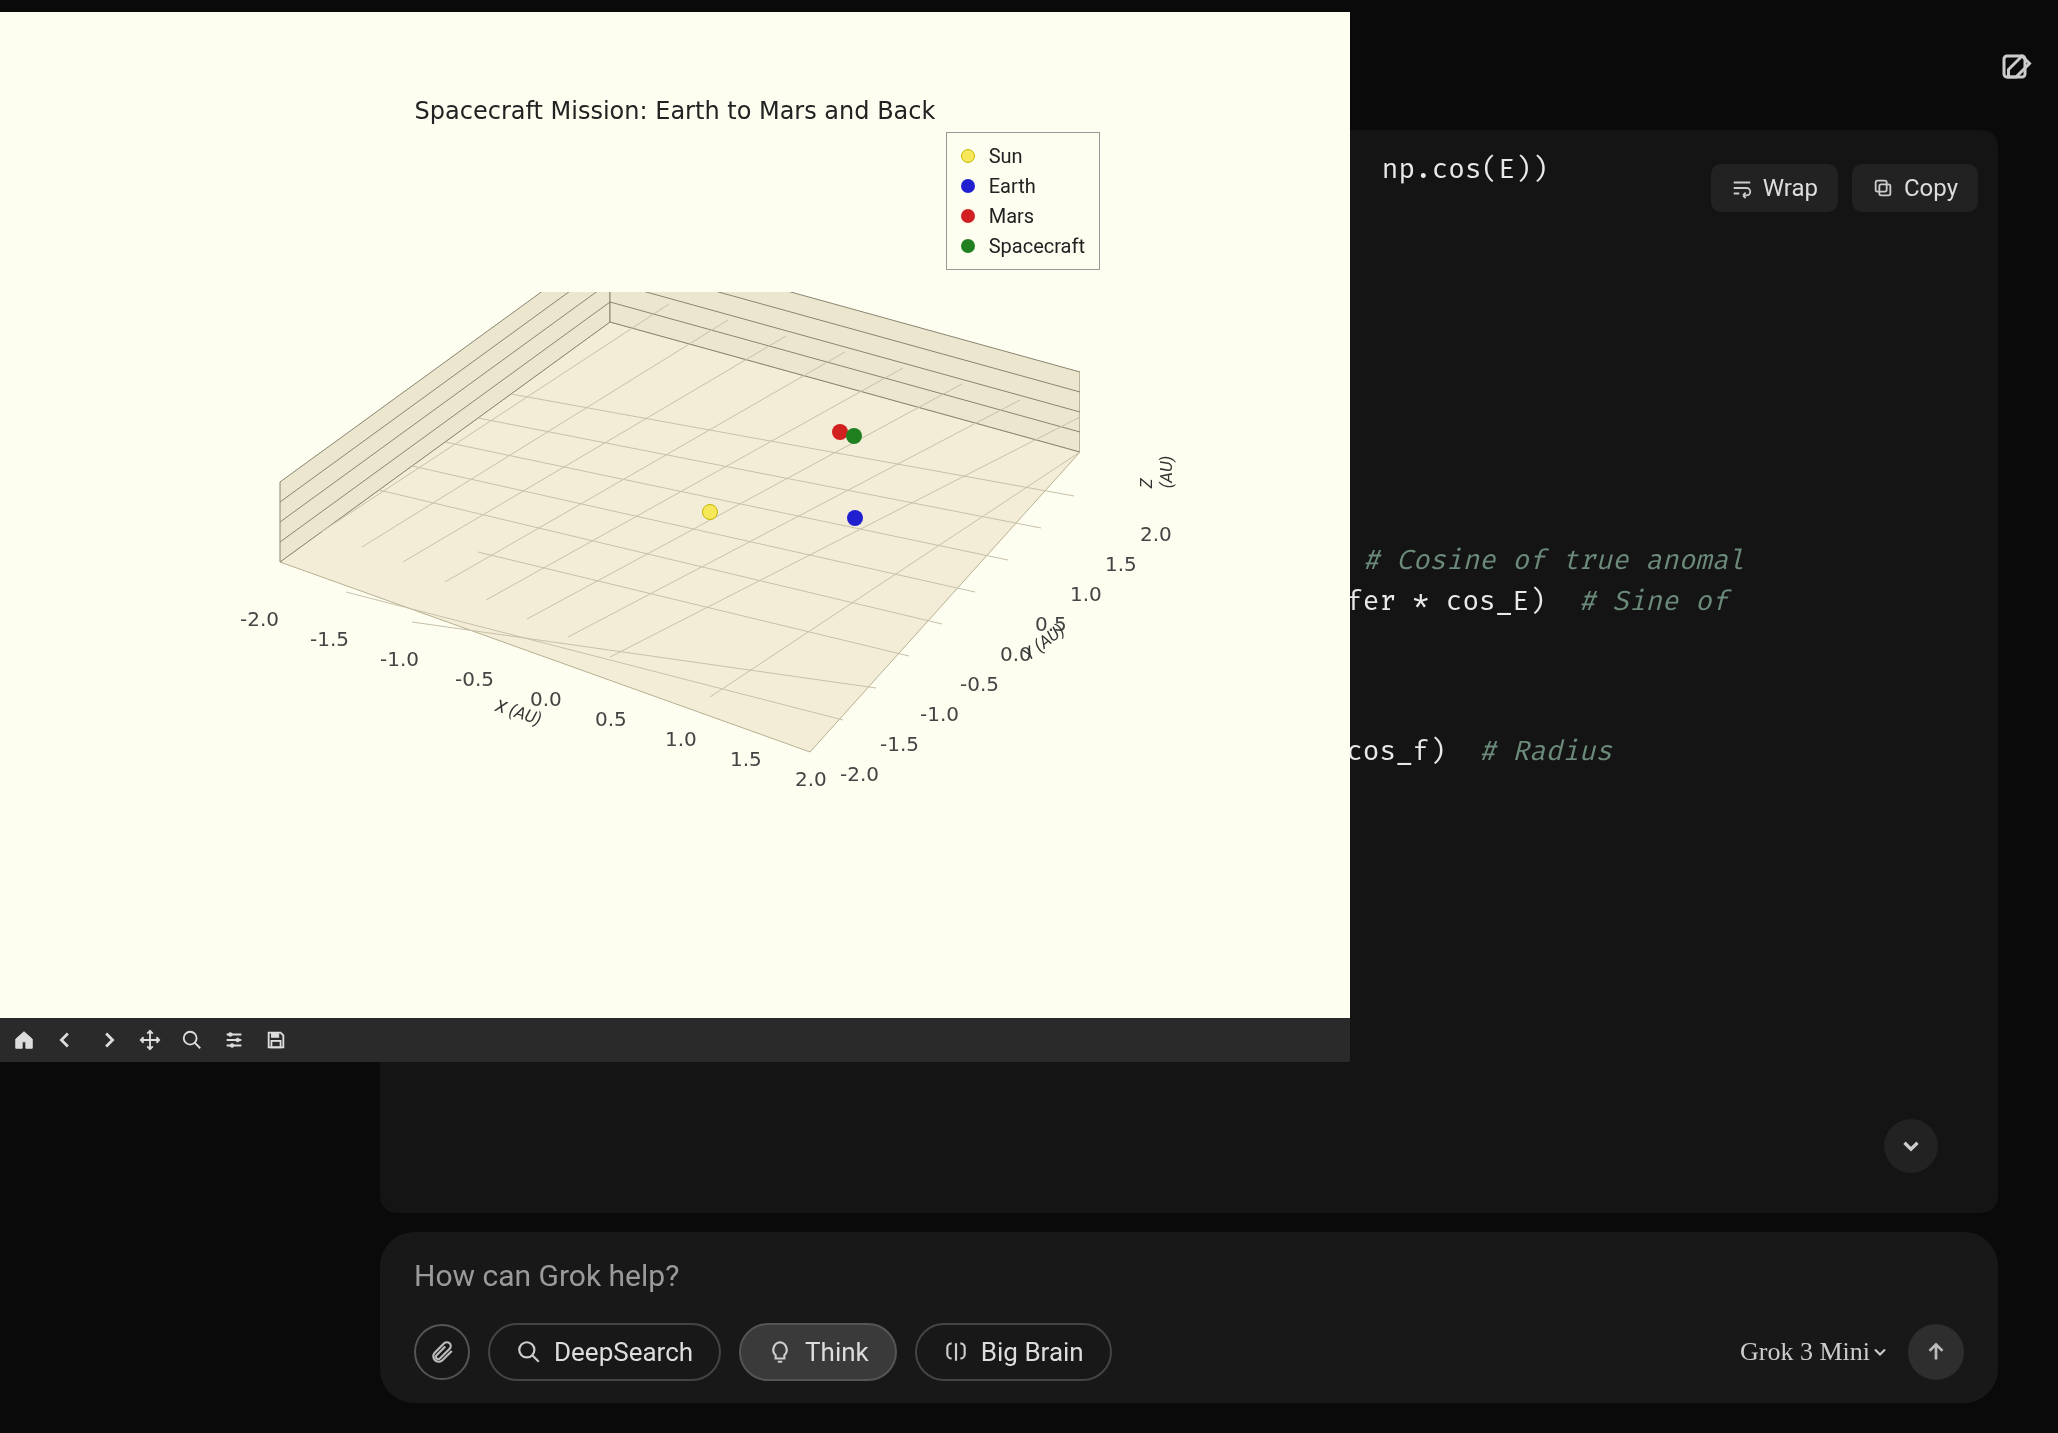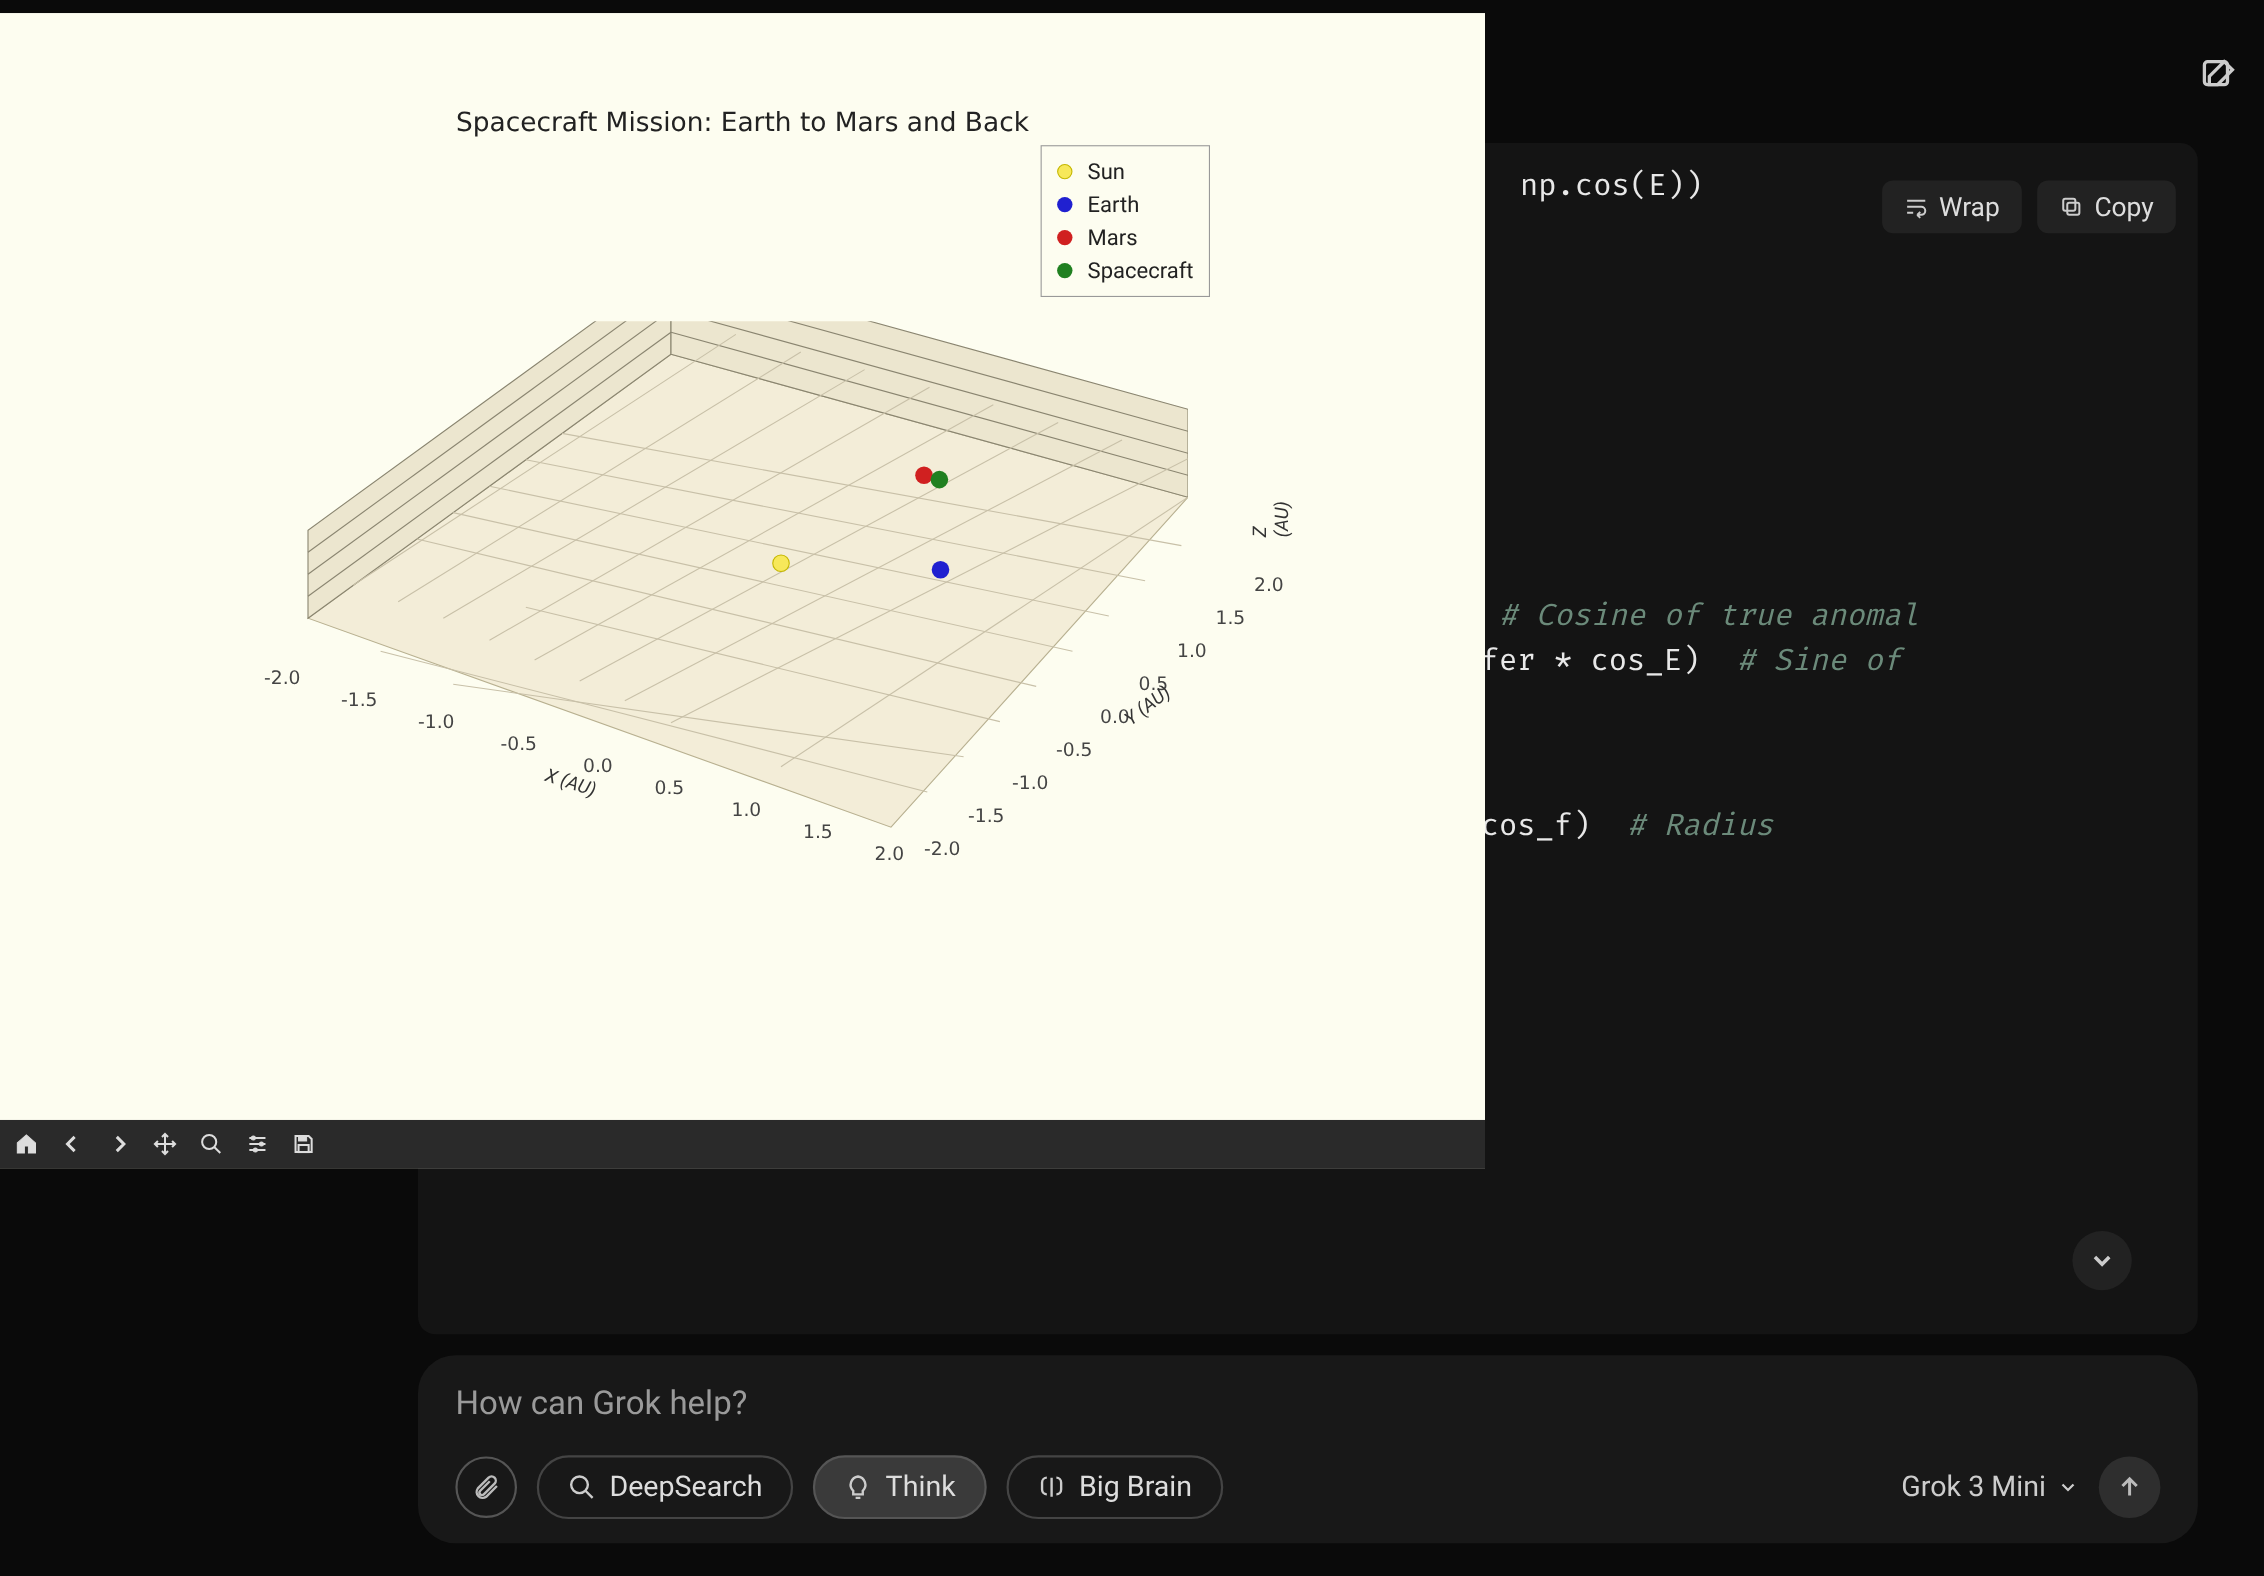--- a/index.html
+++ b/index.html
@@ -75,21 +75,21 @@
 }
 .grid-plane {
   position: absolute;
   top: 0; left: 0; width: 100%; height: 100%;
 }
 .grid-plane line { stroke: #c8c0a8; stroke-width: 1; }
 .grid-plane .wall line { stroke: #8a8570; stroke-width: 1; }
 
 .tick-label {
   position: absolute;
-  font-size: 17px;
+  font-size: 20px;
   color: #444;
   font-family: "DejaVu Sans", sans-serif;
   white-space: nowrap;
 }
 .axis-label {
   position: absolute;
   font-size: 17px;
   color: #333;
   font-style: italic;
 }
@@ -239,24 +239,24 @@
 }
 .chip-btn.active {
   background: #3a3a3a;
   border-color: #555;
 }
 .chip-btn svg { width: 26px; height: 26px; stroke: #ccc; fill: none; stroke-width: 2; }
 .spacer { flex: 1; }
 .model-sel {
   display: flex;
   align-items: center;
-  gap: 10px;
   color: #ccc;
   font-size: 26px;
   cursor: pointer;
+  font-family: Liberation Serif, serif;
 }
 .send-btn {
   width: 56px;
   height: 56px;
   border-radius: 50%;
   background: #2e2e2e;
   display: flex;
   align-items: center;
   justify-content: center;
   cursor: pointer;

